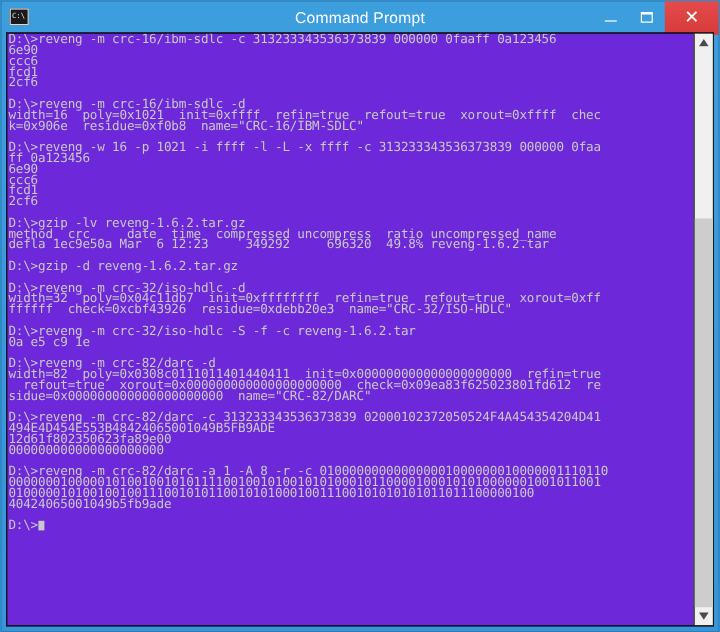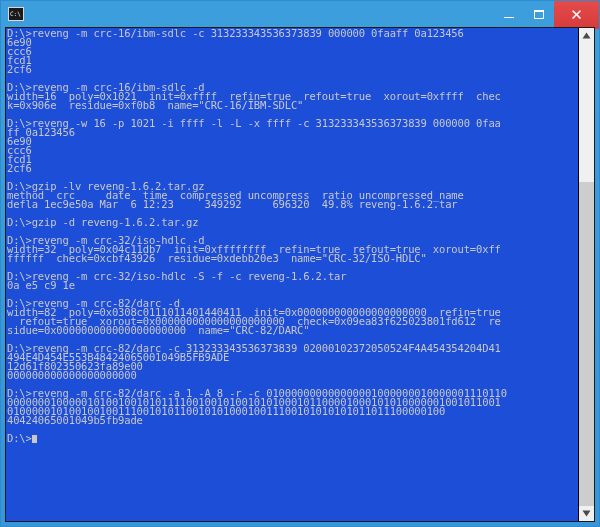--- a/index.html
+++ b/index.html
@@ -116,21 +116,21 @@
     margin: 0 4px 4px 4px;
     position: relative;
     background: #000000;
     display: flex;
     overflow: hidden;
     border: 1px solid #1b1b1b;
     box-sizing: border-box;
   }
   #console {
     flex: 1 1 auto;
-    background: #1d4ed8;
+    background: #6d28d9;
     color: #c8c8c8;
     font-family: "DejaVu Sans Mono", monospace;
     font-size: 10.5px;
     line-height: 9.0px;
     padding: 1px 0 0 1px;
     white-space: pre;
     overflow: hidden;
     letter-spacing: -0.15px;
   }
   #console .line {
@@ -182,20 +182,21 @@
     background: #cdcdcd;
   }
 </style>
 </head>
 <body>
 
 <div id="window">
 
   <div id="titlebar">
     <div id="app-icon">C:\</div>
+    <div id="title-text">Command Prompt</div>
     <div id="win-buttons">
       <div class="win-btn minimize"></div>
       <div class="win-btn maximize"></div>
       <div class="win-btn close">✕</div>
     </div>
   </div>
 
   <div id="console-wrap">
 
     <div id="console"><div class="line">D:\&gt;reveng -m crc-16/ibm-sdlc -c 313233343536373839 000000 0faaff 0a123456</div><div class="line">6e90</div><div class="line">ccc6</div><div class="line">fcd1</div><div class="line">2cf6</div><div class="line blank"></div><div class="line">D:\&gt;reveng -m crc-16/ibm-sdlc -d</div><div class="line">width=16  poly=0x1021  init=0xffff  refin=true  refout=true  xorout=0xffff  chec</div><div class="line">k=0x906e  residue=0xf0b8  name="CRC-16/IBM-SDLC"</div><div class="line blank"></div><div class="line">D:\&gt;reveng -w 16 -p 1021 -i ffff -l -L -x ffff -c 313233343536373839 000000 0faa</div><div class="line">ff 0a123456</div><div class="line">6e90</div><div class="line">ccc6</div><div class="line">fcd1</div><div class="line">2cf6</div><div class="line blank"></div><div class="line">D:\&gt;gzip -lv reveng-1.6.2.tar.gz</div><div class="line">method  crc     date  time  compressed uncompress  ratio uncompressed_name</div><div class="line">defla 1ec9e50a Mar  6 12:23     349292     696320  49.8% reveng-1.6.2.tar</div><div class="line blank"></div><div class="line">D:\&gt;gzip -d reveng-1.6.2.tar.gz</div><div class="line blank"></div><div class="line">D:\&gt;reveng -m crc-32/iso-hdlc -d</div><div class="line">width=32  poly=0x04c11db7  init=0xffffffff  refin=true  refout=true  xorout=0xff</div><div class="line">ffffff  check=0xcbf43926  residue=0xdebb20e3  name="CRC-32/ISO-HDLC"</div><div class="line blank"></div><div class="line">D:\&gt;reveng -m crc-32/iso-hdlc -S -f -c reveng-1.6.2.tar</div><div class="line">0a e5 c9 1e</div><div class="line blank"></div><div class="line">D:\&gt;reveng -m crc-82/darc -d</div><div class="line">width=82  poly=0x0308c0111011401440411  init=0x000000000000000000000  refin=true</div><div class="line">  refout=true  xorout=0x000000000000000000000  check=0x09ea83f625023801fd612  re</div><div class="line">sidue=0x000000000000000000000  name="CRC-82/DARC"</div><div class="line blank"></div><div class="line">D:\&gt;reveng -m crc-82/darc -c 313233343536373839 02000102372050524F4A454354204D41</div><div class="line">494E4D454E553B48424065001049B5FB9ADE</div><div class="line">12d61f802350623fa89e00</div><div class="line">000000000000000000000</div><div class="line blank"></div><div class="line">D:\&gt;reveng -m crc-82/darc -a 1 -A 8 -r -c 010000000000000001000000010000001110110</div><div class="line">00000001000001010010010101111001001010010101000101100001000101010000001001011001</div><div class="line">01000001010010010011100101011001010100010011100101010101011011100000100</div><div class="line">40424065001049b5fb9ade</div><div class="line blank"></div><div class="line">D:\&gt;<span id="cursor"></span></div></div>

